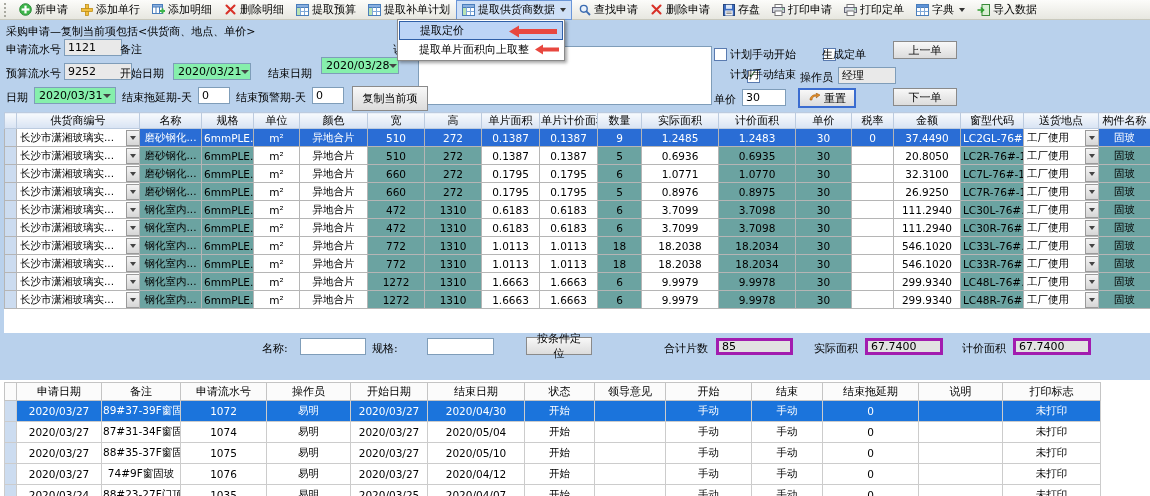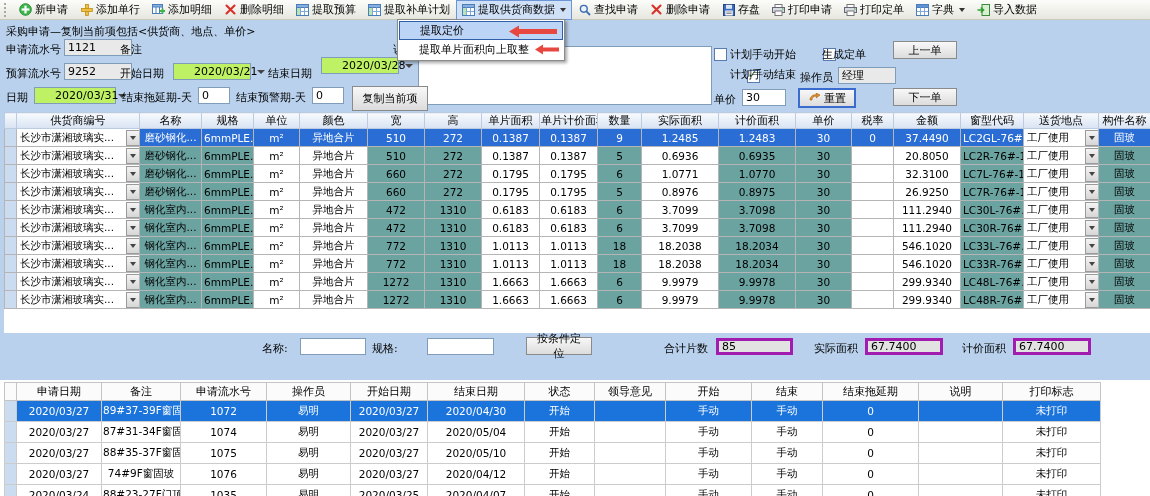--- a/index.html
+++ b/index.html
@@ -22,21 +22,21 @@
   .menu-item{position:relative;height:19px;display:flex;align-items:center;padding-left:20px;white-space:nowrap;}
   .menu-item.sel{background:#bcd4f6;border:1px solid #2f5fa8;box-sizing:border-box;}
   .menu-arrow{display:inline-flex;margin-left:6px;}
   .menu-arrow.big{position:absolute;right:5px;top:3px;}
 
   
   .abs{position:absolute;}
   .lbl{white-space:nowrap;}
   .tbox{box-sizing:border-box;border:1px solid #7f9db9;background:#fff;font-size:11px;height:17px;padding:0 3px;font-family:inherit;}
   .tbox.gray{background:#e9e9e9;}
-  .combo{box-sizing:border-box;border:1px solid #7f9db9;background:#bef264;height:17px;display:flex;align-items:center;padding:0 20px;justify-content:space-between;}
+  .combo{box-sizing:border-box;border:1px solid #7f9db9;background:#86efac;height:17px;display:flex;align-items:center;padding:0 4px;justify-content:space-between;}
   .tri{width:0;height:0;border-left:4px solid transparent;border-right:4px solid transparent;border-top:4px solid #444;}
   .btn{box-sizing:border-box;border:1px solid #8a8a8a;background:linear-gradient(#f8f8f8,#dcdcdc);
     font-size:11px;font-family:inherit;display:flex;align-items:center;justify-content:center;gap:3px;cursor:default;}
   .btn.focus{border:2px solid #3a6cd0;}
   #description-textarea{position:absolute;left:418px;top:46px;width:294px;height:59px;border:1px solid #7f9db9;background:#fff;resize:none;box-sizing:border-box;}
   .checkbox{display:inline-block;width:11px;height:11px;background:#fff;border:1px solid #5a7bb0;position:relative;vertical-align:middle;}
   .checkbox.checked::after{content:"✓";position:absolute;left:0px;top:-3px;font-size:11px;font-weight:bold;color:#21652a;}
 
   
   #main-backdrop{position:absolute;left:4px;top:112px;width:1146px;height:221px;background:#fff;}
@@ -227,21 +227,21 @@
           </svg>
         </span>
         <span class="tb-label">导入数据</span>
       </div>
     </div>
 
   <div>
     <span class="abs lbl" style="left:6px;top:24px;">采购申请—复制当前项包括&lt;供货商、地点、单价&gt;</span>
 
     <span class="abs lbl" style="left:6px;top:42px;">申请流水号</span>
-    <input class="abs tbox gray" style="left: 64px; top: 39px; width: 68px;" readonly="" value="1121">
+    <input class="abs tbox gray" style="left: 64px; top: 39px; width: 58px;" readonly="" value="1121">
     <span class="abs lbl" style="left:120px;top:42px;">备注</span>
     <span class="abs lbl" style="left:393px;top:42px;">说明</span>
     <textarea id="description-textarea" style=""></textarea>
 
     <span class="abs lbl" style="left:6px;top:66px;">预算流水号</span>
     <input class="abs tbox gray" style="left: 64px; top: 63px; width: 68px;" readonly="" value="9252">
     <span class="abs lbl" style="left:120px;top:66px;">开始日期</span>
     <div class="abs combo" style="left:173px;top:63px;width:78px;">
       <span>2020/03/21</span>
       <span class="tri"></span>

